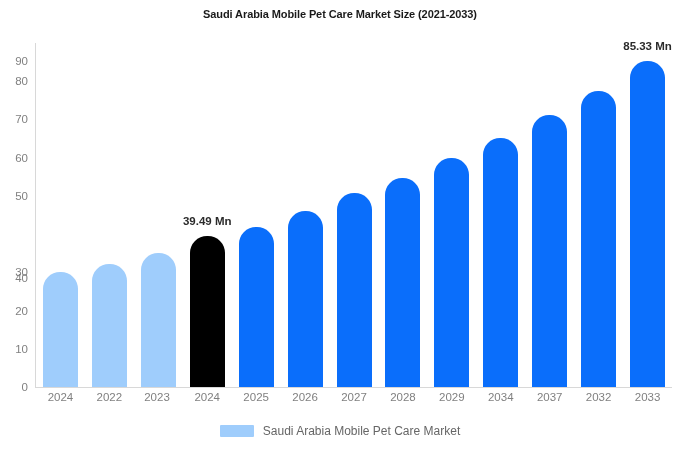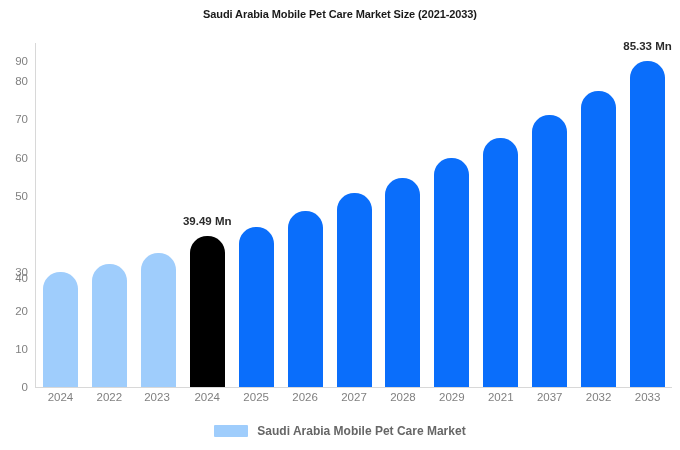--- a/index.html
+++ b/index.html
@@ -103,21 +103,20 @@
   
   .legend {
     position: absolute;
     left: 0;
     top: 424px;
     width: 680px;
     display: flex;
     justify-content: center;
     align-items: center;
     gap: 9px;
-    font-weight: bold;
   }
   .legend-swatch {
     width: 34px;
     height: 12px;
     border-radius: 1px;
   }
   .legend-label {
     font-size: 12px;
     color: #666666;
     white-space: nowrap;
@@ -190,21 +189,21 @@
     <div id="x-ticks">
         <div class="x-tick" style="left: -5.53846px; width: 60px;">2024</div>
         <div class="x-tick" style="left: 43.3846px; width: 60px;">2022</div>
         <div class="x-tick" style="left: 91px; width: 60px;">2023</div>
         <div class="x-tick" style="left: 141.231px; width: 60px;">2024</div>
         <div class="x-tick" style="left: 190.154px; width: 60px;">2025</div>
         <div class="x-tick" style="left: 239.077px; width: 60px;">2026</div>
         <div class="x-tick" style="left: 288px; width: 60px;">2027</div>
         <div class="x-tick" style="left: 336.923px; width: 60px;">2028</div>
         <div class="x-tick" style="left: 385.846px; width: 60px;">2029</div>
-        <div class="x-tick" style="left: 434.769px; width: 60px;">2021</div>
+        <div class="x-tick" style="left: 434.769px; width: 60px;">2034</div>
         <div class="x-tick" style="left: 483.692px; width: 60px;">2037</div>
         <div class="x-tick" style="left: 532.615px; width: 60px;">2032</div>
         <div class="x-tick" style="left: 581.538px; width: 60px;">2033</div>
       </div>
     <div id="bar-labels">
         <div class="bar-label" style="left: 121.231px; width: 100px; top: 172.06px;">39.49 Mn</div>
         <div class="bar-label" style="left: 561.538px; width: 100px; top: -3.15022px;">85.33 Mn</div>
       </div>
   </div>
 

